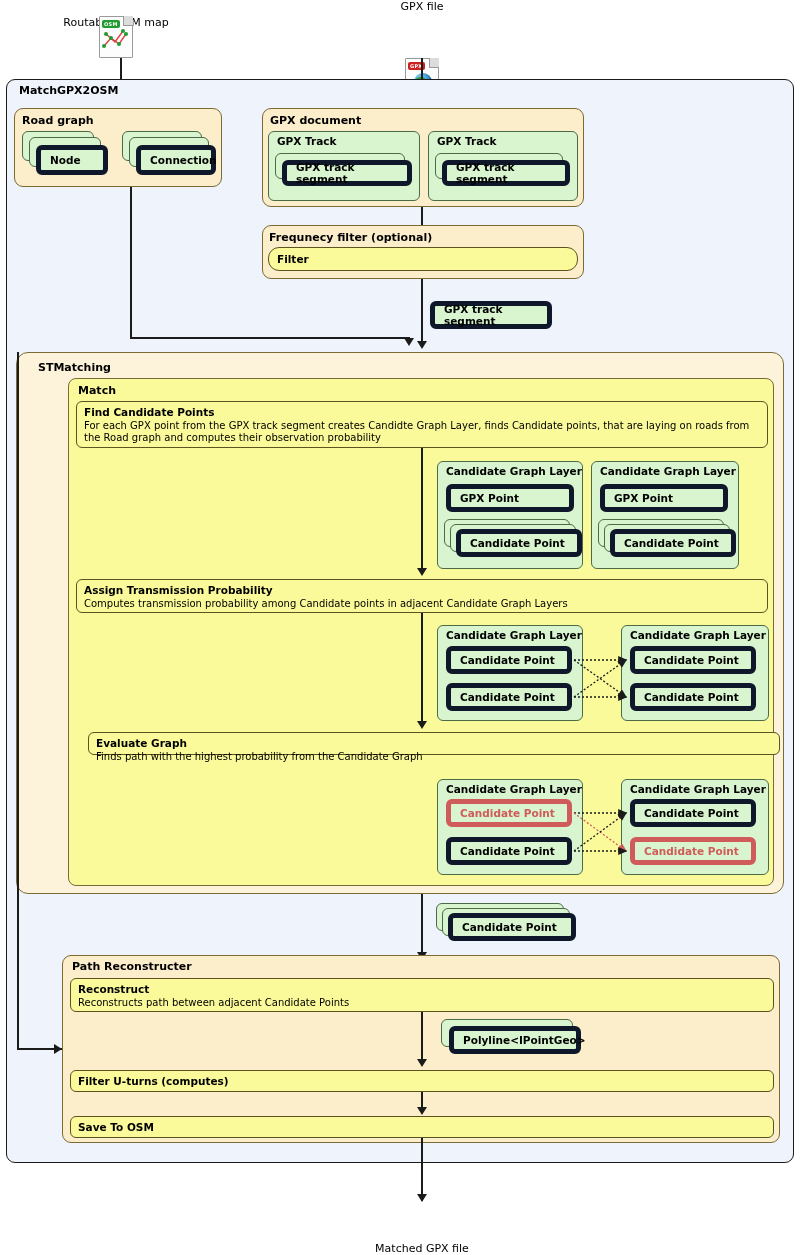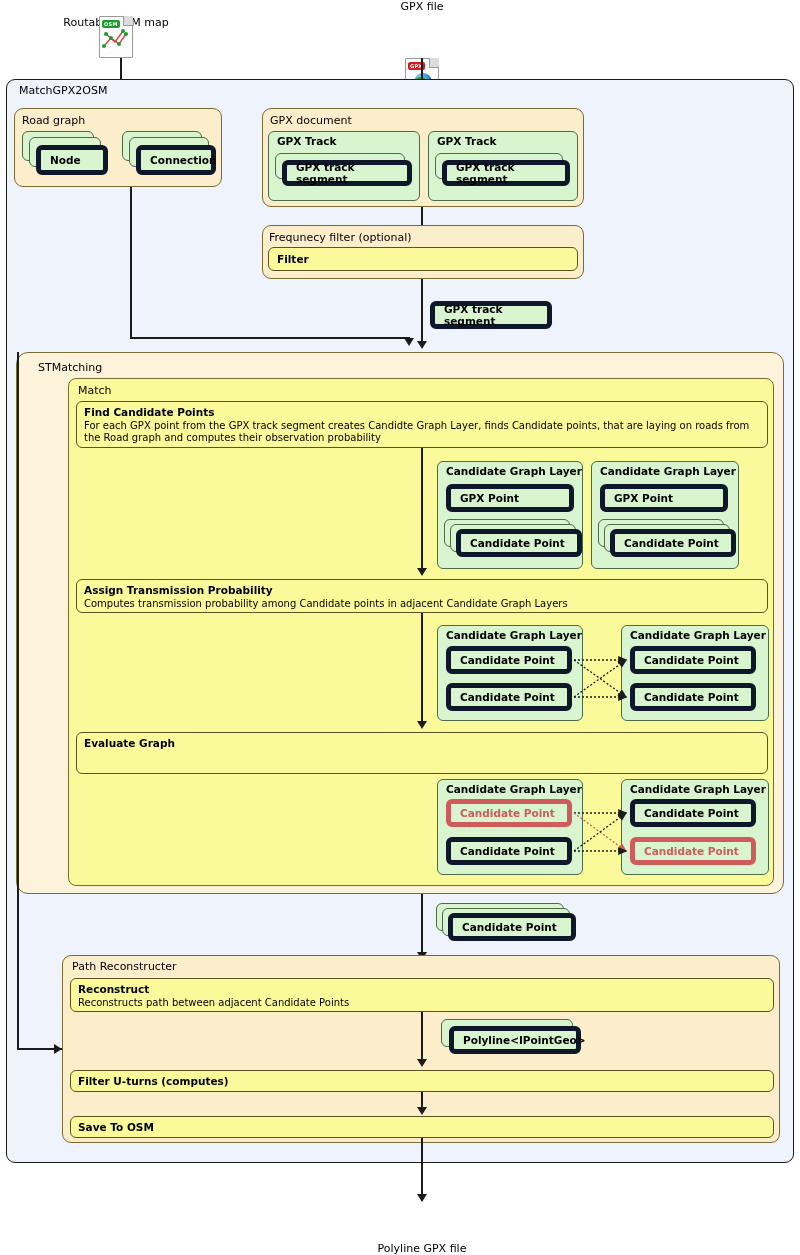--- a/index.html
+++ b/index.html
@@ -46,21 +46,21 @@
   }
   .globe::after{
     content:""; position:absolute; left:9px; top:10px; width:7px; height:6px;
     background:#3aa844; border-radius:40% 60% 30% 50%;
   }
 
   
   .pkg-outer {
     background:#eef3fc; border:1px solid #1b1b1b; border-radius:9px;
   }
-  .pkg-title { position:absolute; font-weight:normal; font-size:11px; }
+  .pkg-title { position:absolute; font-weight:bold; font-size:11px; }
 
   .pkg-stm {
     background:#fdf3da; border:1px solid #7a6a34; border-radius:12px;
   }
   .pkg-match {
     background:#fbfa9a; border:1px solid #7a6a34; border-radius:8px;
   }
   .pkg-orange {
     background:#fdeecb; border:1px solid #7a6a34; border-radius:9px;
   }
@@ -190,21 +190,21 @@
 </div>
 <div class="abs green" style="left:442px; top:160px; width:128px; height:26px;">
   <span class="lbl">GPX track segment</span>
 </div>
 
 <div class="abs ln vln" style="left:421px; top:207px; height:32px;"></div>
 <div class="abs arrowhead-down" style="left:417px; top:235px;"></div>
 
 <div class="abs pkg-orange" style="left:262px; top:225px; width:322px; height:54px;"></div>
 <div class="pkg-title abs" style="left:269px; top:231px;">Frequnecy filter (optional)</div>
-<div class="abs pkg-yellowbox" style="left:268px; top:247px; width:310px; height:24px;">
+<div class="abs pkg-yellowbox" style="left:268px; top:247px; width:310px; height:24px;border-radius:11px;">
   <div style="font-weight:bold;font-size:10.5px;padding:5px 0 0 8px;">Filter</div>
 </div>
 
 <div class="abs ln vln" style="left:421px; top:279px; height:66px;"></div>
 
 <div class="abs green" style="left:430px; top:301px; width:122px; height:28px;">
   <span class="lbl">GPX track segment</span>
 </div>
 <div class="abs arrowhead-down" style="left:417px; top:341px;"></div>
 
@@ -290,22 +290,23 @@
     <marker id="ahr" markerWidth="7" markerHeight="7" refX="6" refY="3" orient="auto">
       <path d="M0,0 L7,3 L0,6 z" fill="#d05b5b"></path>
     </marker>
   </defs>
   <line x1="574" y1="660" x2="626" y2="660" stroke="#1b1b1b" stroke-width="1.3" stroke-dasharray="2,2" marker-end="url(#ah)"></line>
   <line x1="574" y1="660" x2="626" y2="697" stroke="#1b1b1b" stroke-width="1.3" stroke-dasharray="2,2" marker-end="url(#ah)"></line>
   <line x1="574" y1="697" x2="626" y2="660" stroke="#1b1b1b" stroke-width="1.3" stroke-dasharray="2,2" marker-end="url(#ah)"></line>
   <line x1="574" y1="697" x2="626" y2="697" stroke="#1b1b1b" stroke-width="1.3" stroke-dasharray="2,2" marker-end="url(#ah)"></line>
 </svg>
 
-<div class="abs step" style="left:76px; top:732px; width:692px; height:42px;">
+<div class="abs step" style="left:88px; top:732px; width:692px; height:23px;">
   <div class="st-title">Evaluate Graph</div>
+  <div class="st-desc">Finds path with the highest probability from the Candidate Graph</div>
 </div>
 
 <div class="abs glayer" style="left:437px; top:779px; width:146px; height:96px;">
   <div class="hdr">Candidate Graph Layer</div>
 </div>
 <div class="abs green red" style="left:446px; top:799px; width:126px; height:28px;">
   <span class="lbl">Candidate Point</span>
 </div>
 <div class="abs green" style="left:446px; top:837px; width:126px; height:28px;">
   <span class="lbl">Candidate Point</span>
@@ -367,13 +368,13 @@
   <div class="st-title">Save To OSM</div>
 </div>
 
 <div class="abs ln vln" style="left:17px; top:352px; height:697px;"></div>
 <div class="abs ln hln" style="left:17px; top:1048px; width:45px;"></div>
 <div class="abs arrowhead-right" style="left:54px; top:1044px;"></div>
 
 <div class="abs ln vln" style="left:421px; top:1138px; height:63px;"></div>
 <div class="abs arrowhead-down" style="left:417px; top:1194px;"></div>
 
-<div class="abs ext-label" style="left:352px; top:1242px; width:140px;">Polyline GPX file</div>
+<div class="abs ext-label" style="left:352px; top:1242px; width:140px;">Matched GPX file</div>
 
 </body></html>

